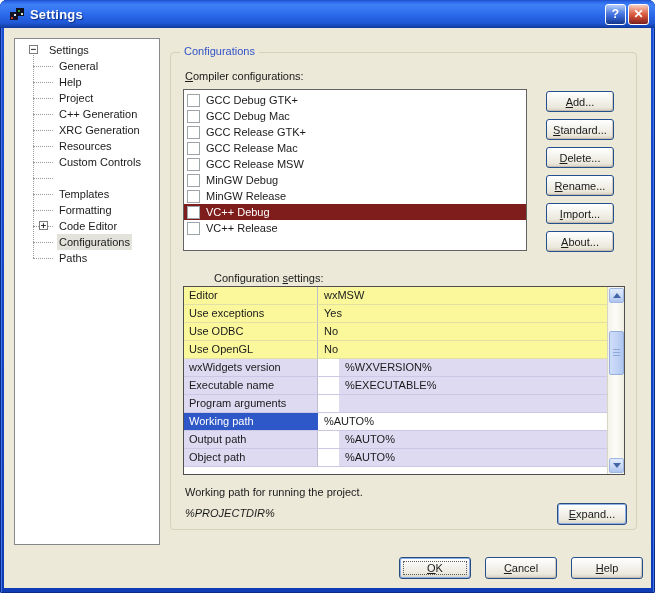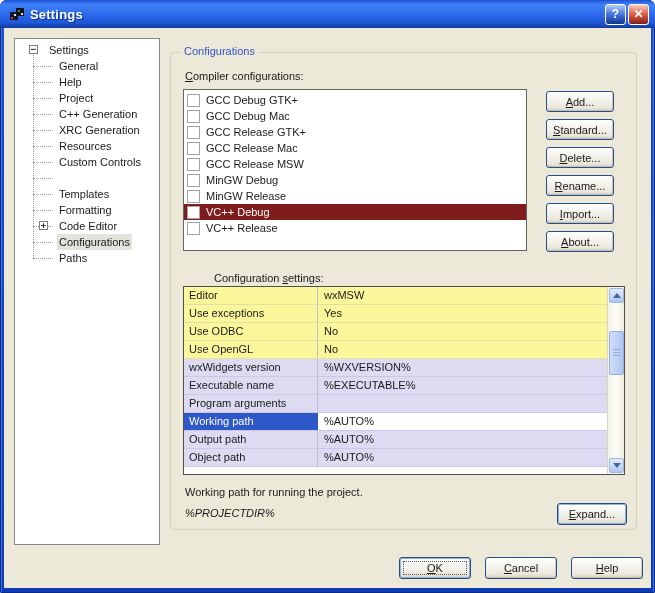--- a/index.html
+++ b/index.html
@@ -74,21 +74,21 @@
 
   
   .table { position:absolute; left:179px; top:258px; width:442px; height:189px;
     background:#fff; border:1px solid #4f4f4f; overflow:hidden; }
   .srow { height:18px; display:flex; width:425px; }
   .sname { width:134px; padding:2px 0 0 5px; border-right:1px solid #BDBDCB; overflow:hidden; white-space:nowrap; }
   .sval  { flex:1; padding:2px 16px 0 6px; overflow:hidden; white-space:nowrap; }
   .srow.y .sname, .srow.y .sval { background:#FAF89B; }
   .srow.y { border-bottom:1px solid #E2E0A4; }
   .srow.l .sname, .srow.l .sval { background:#DDDAF2; }
-  .srow.l { border-bottom:1px solid #CBC8E6; }
+  .srow.l { border-bottom:1px solid #CBC8E6;gap:21px; }
   .srow.selrow .sname { background:#2E58C8; color:#fff; border-right-color:#2E58C8; }
   .srow.selrow .sval { background:#fff; }
   .srow.selrow { border-bottom:1px solid #CBC8E6; }
 
   
   .vscroll { position:absolute; top:0; right:0; bottom:0; width:17px;
     background:linear-gradient(90deg,#F4F3EA 0%,#FDFDF8 50%,#EFEEE2 100%); border-left:1px solid #D8D5C4; }
   .sbtn { position:absolute; left:1px; width:15px; height:15px; border:1px solid #9EB6E4; border-radius:2px;
     background:linear-gradient(180deg,#E2EBFB 0%,#C9D8F6 60%,#ADC4EE 100%);
     display:flex; align-items:center; justify-content:center; }

